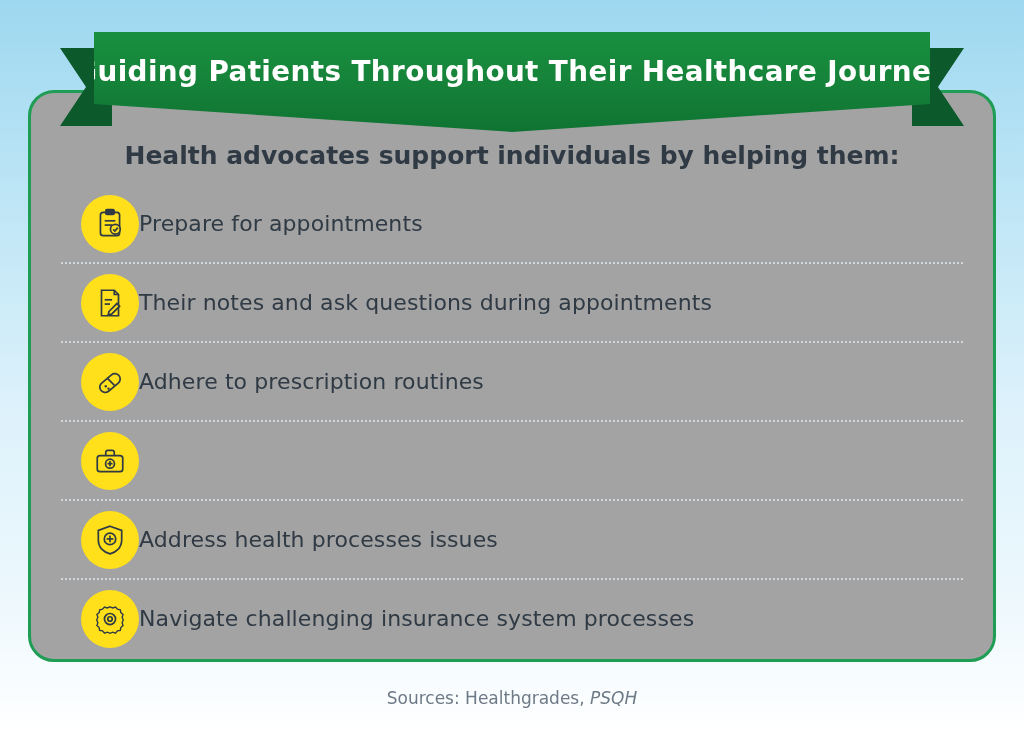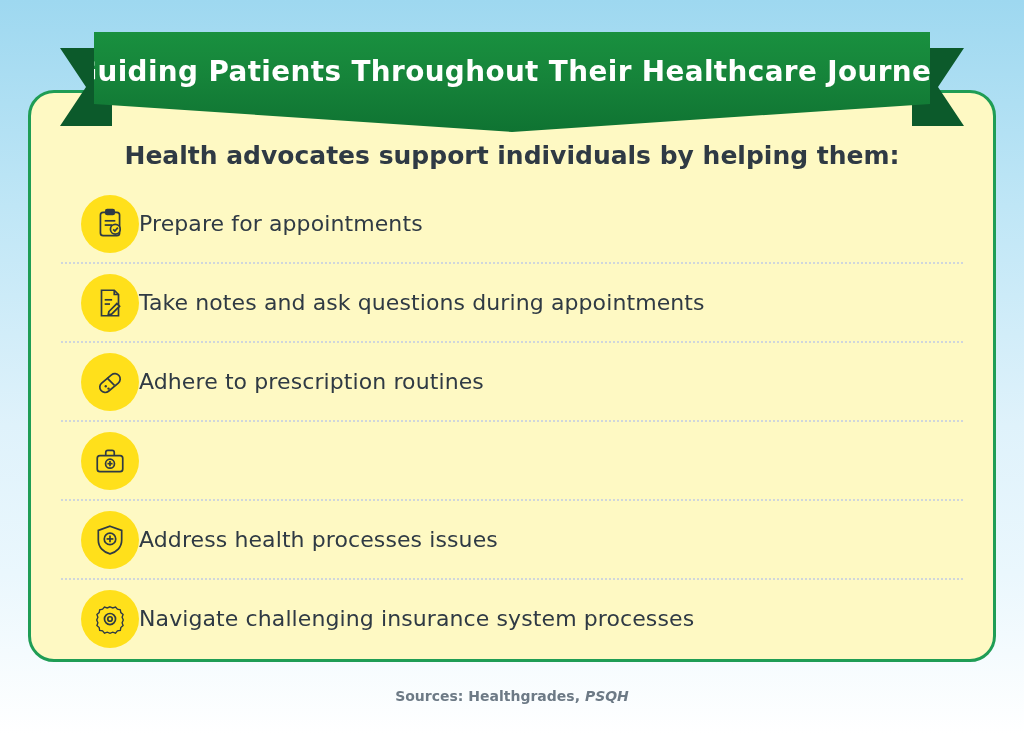--- a/index.html
+++ b/index.html
@@ -15,21 +15,21 @@
     position: relative;
   }
 
   
   .card {
     position: absolute;
     left: 28px;
     top: 90px;
     width: 968px;
     height: 572px;
-    background: #fef9c3;
+    background: #a3a3a3;
     border: 3px solid #1f9d55;
     border-radius: 26px;
     box-sizing: border-box;
   }
 
   
   .ribbon-wrap {
     position: absolute;
     left: 60px;
     top: 32px;
@@ -123,22 +123,22 @@
     letter-spacing: 0.1px;
   }
 
   
   .sources {
     position: absolute;
     left: 0;
     right: 0;
     top: 688px;
     text-align: center;
-    font-size: 14px;
-    font-weight: bold;
+    font-size: 17px;
+    font-weight: normal;
     color: #6d7a86;
     font-family: "DejaVu Sans", sans-serif;
   }
   .sources em { font-style: italic; }
 </style>
 </head>
 <body>
 
 <div class="card">
 
@@ -163,21 +163,21 @@
     <div class="row">
       <div class="badge">
         <svg width="34" height="34" viewBox="0 0 32 32" fill="none" stroke="#2f3a44" stroke-width="1.6">
           <path d="M8 4 h12 l4 4 v20 H8 Z"></path>
           <polyline points="20,4 20,8 24,8"></polyline>
           <line x1="11" y1="13" x2="18" y2="13"></line>
           <line x1="11" y1="17" x2="16" y2="17"></line>
           <path d="M15 24 l7.5 -7.5 2.5 2.5 -7.5 7.5 -3.2 0.7 0.7 -3.2 z" fill="#ffe01b"></path>
         </svg>
       </div>
-      <div class="row-label">Take notes and ask questions during appointments</div>
+      <div class="row-label">Their notes and ask questions during appointments</div>
     </div>
 
     <div class="row">
       <div class="badge">
         <svg width="34" height="34" viewBox="0 0 32 32" fill="none" stroke="#2f3a44" stroke-width="1.6">
           <rect x="5" y="12" width="22" height="10" rx="5" transform="rotate(-40 16 17)"></rect>
           <line x1="13.2" y1="12.2" x2="20.2" y2="19.2"></line>
           <circle cx="12" cy="20" r="1.1" fill="#2f3a44" stroke="none"></circle>
           <circle cx="14.6" cy="22.2" r="1.1" fill="#2f3a44" stroke="none"></circle>
         </svg>

